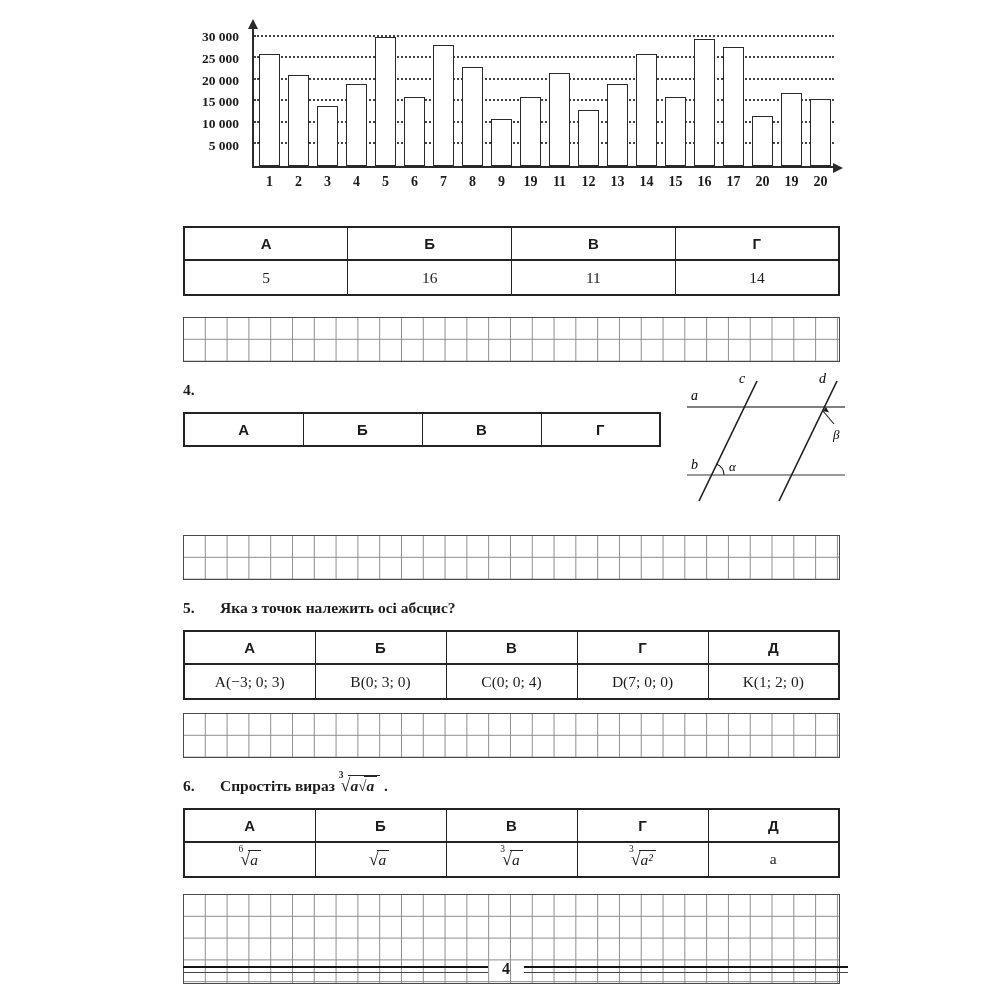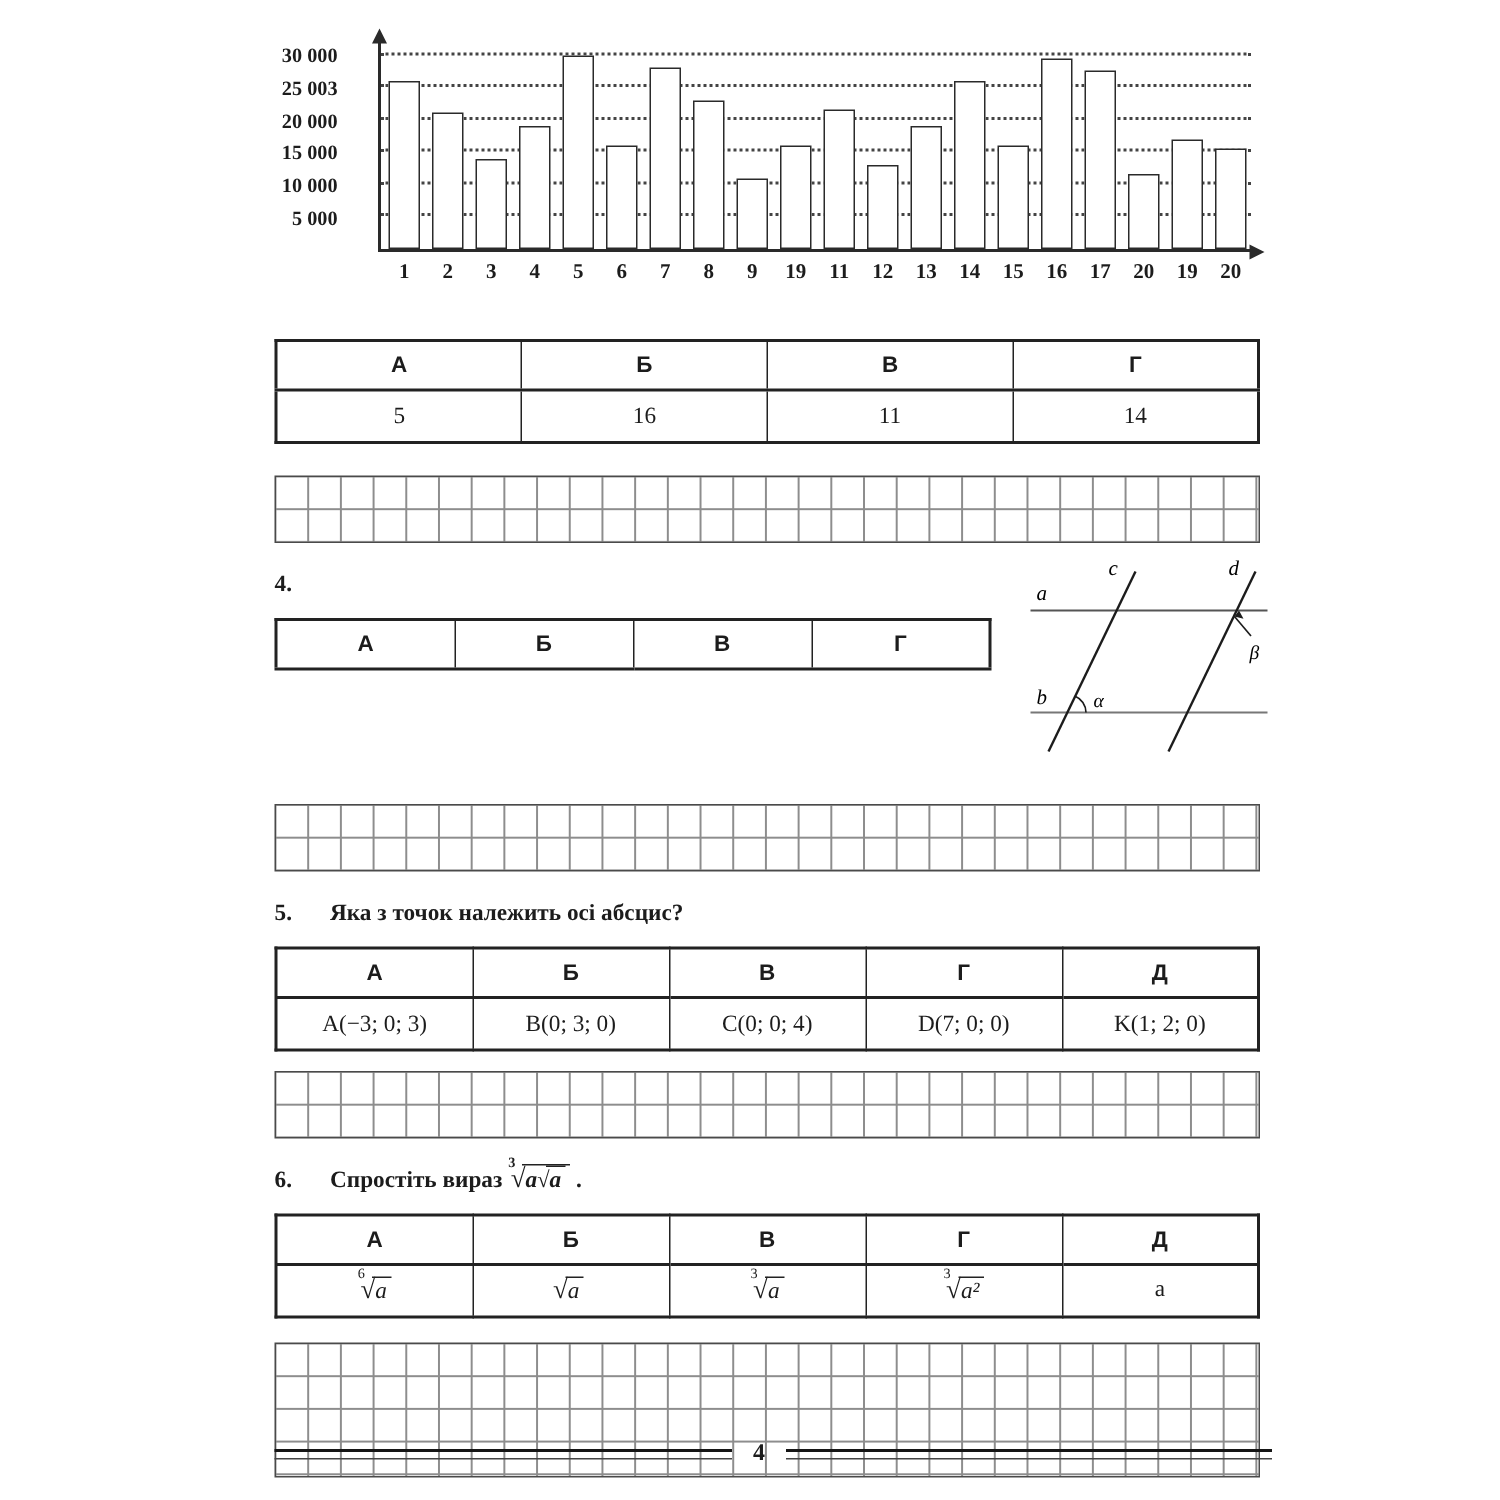--- a/index.html
+++ b/index.html
@@ -3,21 +3,21 @@
 <meta charset="utf-8">
 <style>
   html,body{margin:0;padding:0;background:#ffffff;}
   .page{width:1000px;height:1000px;position:relative;background:#fff;overflow:hidden;
         font-family:"Liberation Serif",serif;color:#1c1c1c;}
   .content{position:absolute;left:183px;top:22px;width:657px;}
 
   
   .chart{position:relative;height:178px;}
   .yticks{position:absolute;left:0;width:62px;top:6px;bottom:32px;}
-  .ytick{position:absolute;right:20px;font-weight:bold;font-size:13.5px;white-space:nowrap;}
+  .ytick{position:absolute;right:6px;font-weight:bold;font-size:13.5px;white-space:nowrap;}
   .plot{position:absolute;left:69px;right:6px;top:6px;bottom:32px;
         border-left:2px solid #2a2a2a;border-bottom:2px solid #2a2a2a;}
   .gridline{position:absolute;left:0;right:0;height:0;border-top:2px dotted #444;z-index:1;}
   .bars{position:absolute;left:5px;right:0;top:0;bottom:0;display:flex;align-items:flex-end;gap:8px;z-index:2;}
   .barwrap{position:relative;width:21px;height:100%;display:flex;align-items:flex-end;}
   .bar{width:100%;background:#fff;border:1.6px solid #2a2a2a;box-sizing:border-box;}
   .xlabel{position:absolute;bottom:-24px;left:0;right:0;text-align:center;
           font-weight:bold;font-size:14px;}
   .yarrow{position:absolute;left:-6.5px;top:-9px;width:0;height:0;
           border-left:5.5px solid transparent;border-right:5.5px solid transparent;
@@ -70,21 +70,21 @@
 
 <div class="page">
   <div class="content">
 
     <div class="chart">
       <div class="yticks">
           <div class="ytick" style="bottom: calc(15.625% - 8px);">5 000</div>
           <div class="ytick" style="bottom: calc(31.25% - 8px);">10 000</div>
           <div class="ytick" style="bottom: calc(46.875% - 8px);">15 000</div>
           <div class="ytick" style="bottom: calc(62.5% - 8px);">20 000</div>
-          <div class="ytick" style="bottom: calc(78.125% - 8px);">25 003</div>
+          <div class="ytick" style="bottom: calc(78.125% - 8px);">25 000</div>
           <div class="ytick" style="bottom: calc(93.75% - 8px);">30 000</div>
         </div>
       <div class="plot">
         <span class="yarrow"></span>
         <span class="xarrow"></span>
         <div class="bars">
             <div class="barwrap">
               <div class="bar" style="height: 81.25%;"></div>
               <div class="xlabel">1</div>
             </div>

